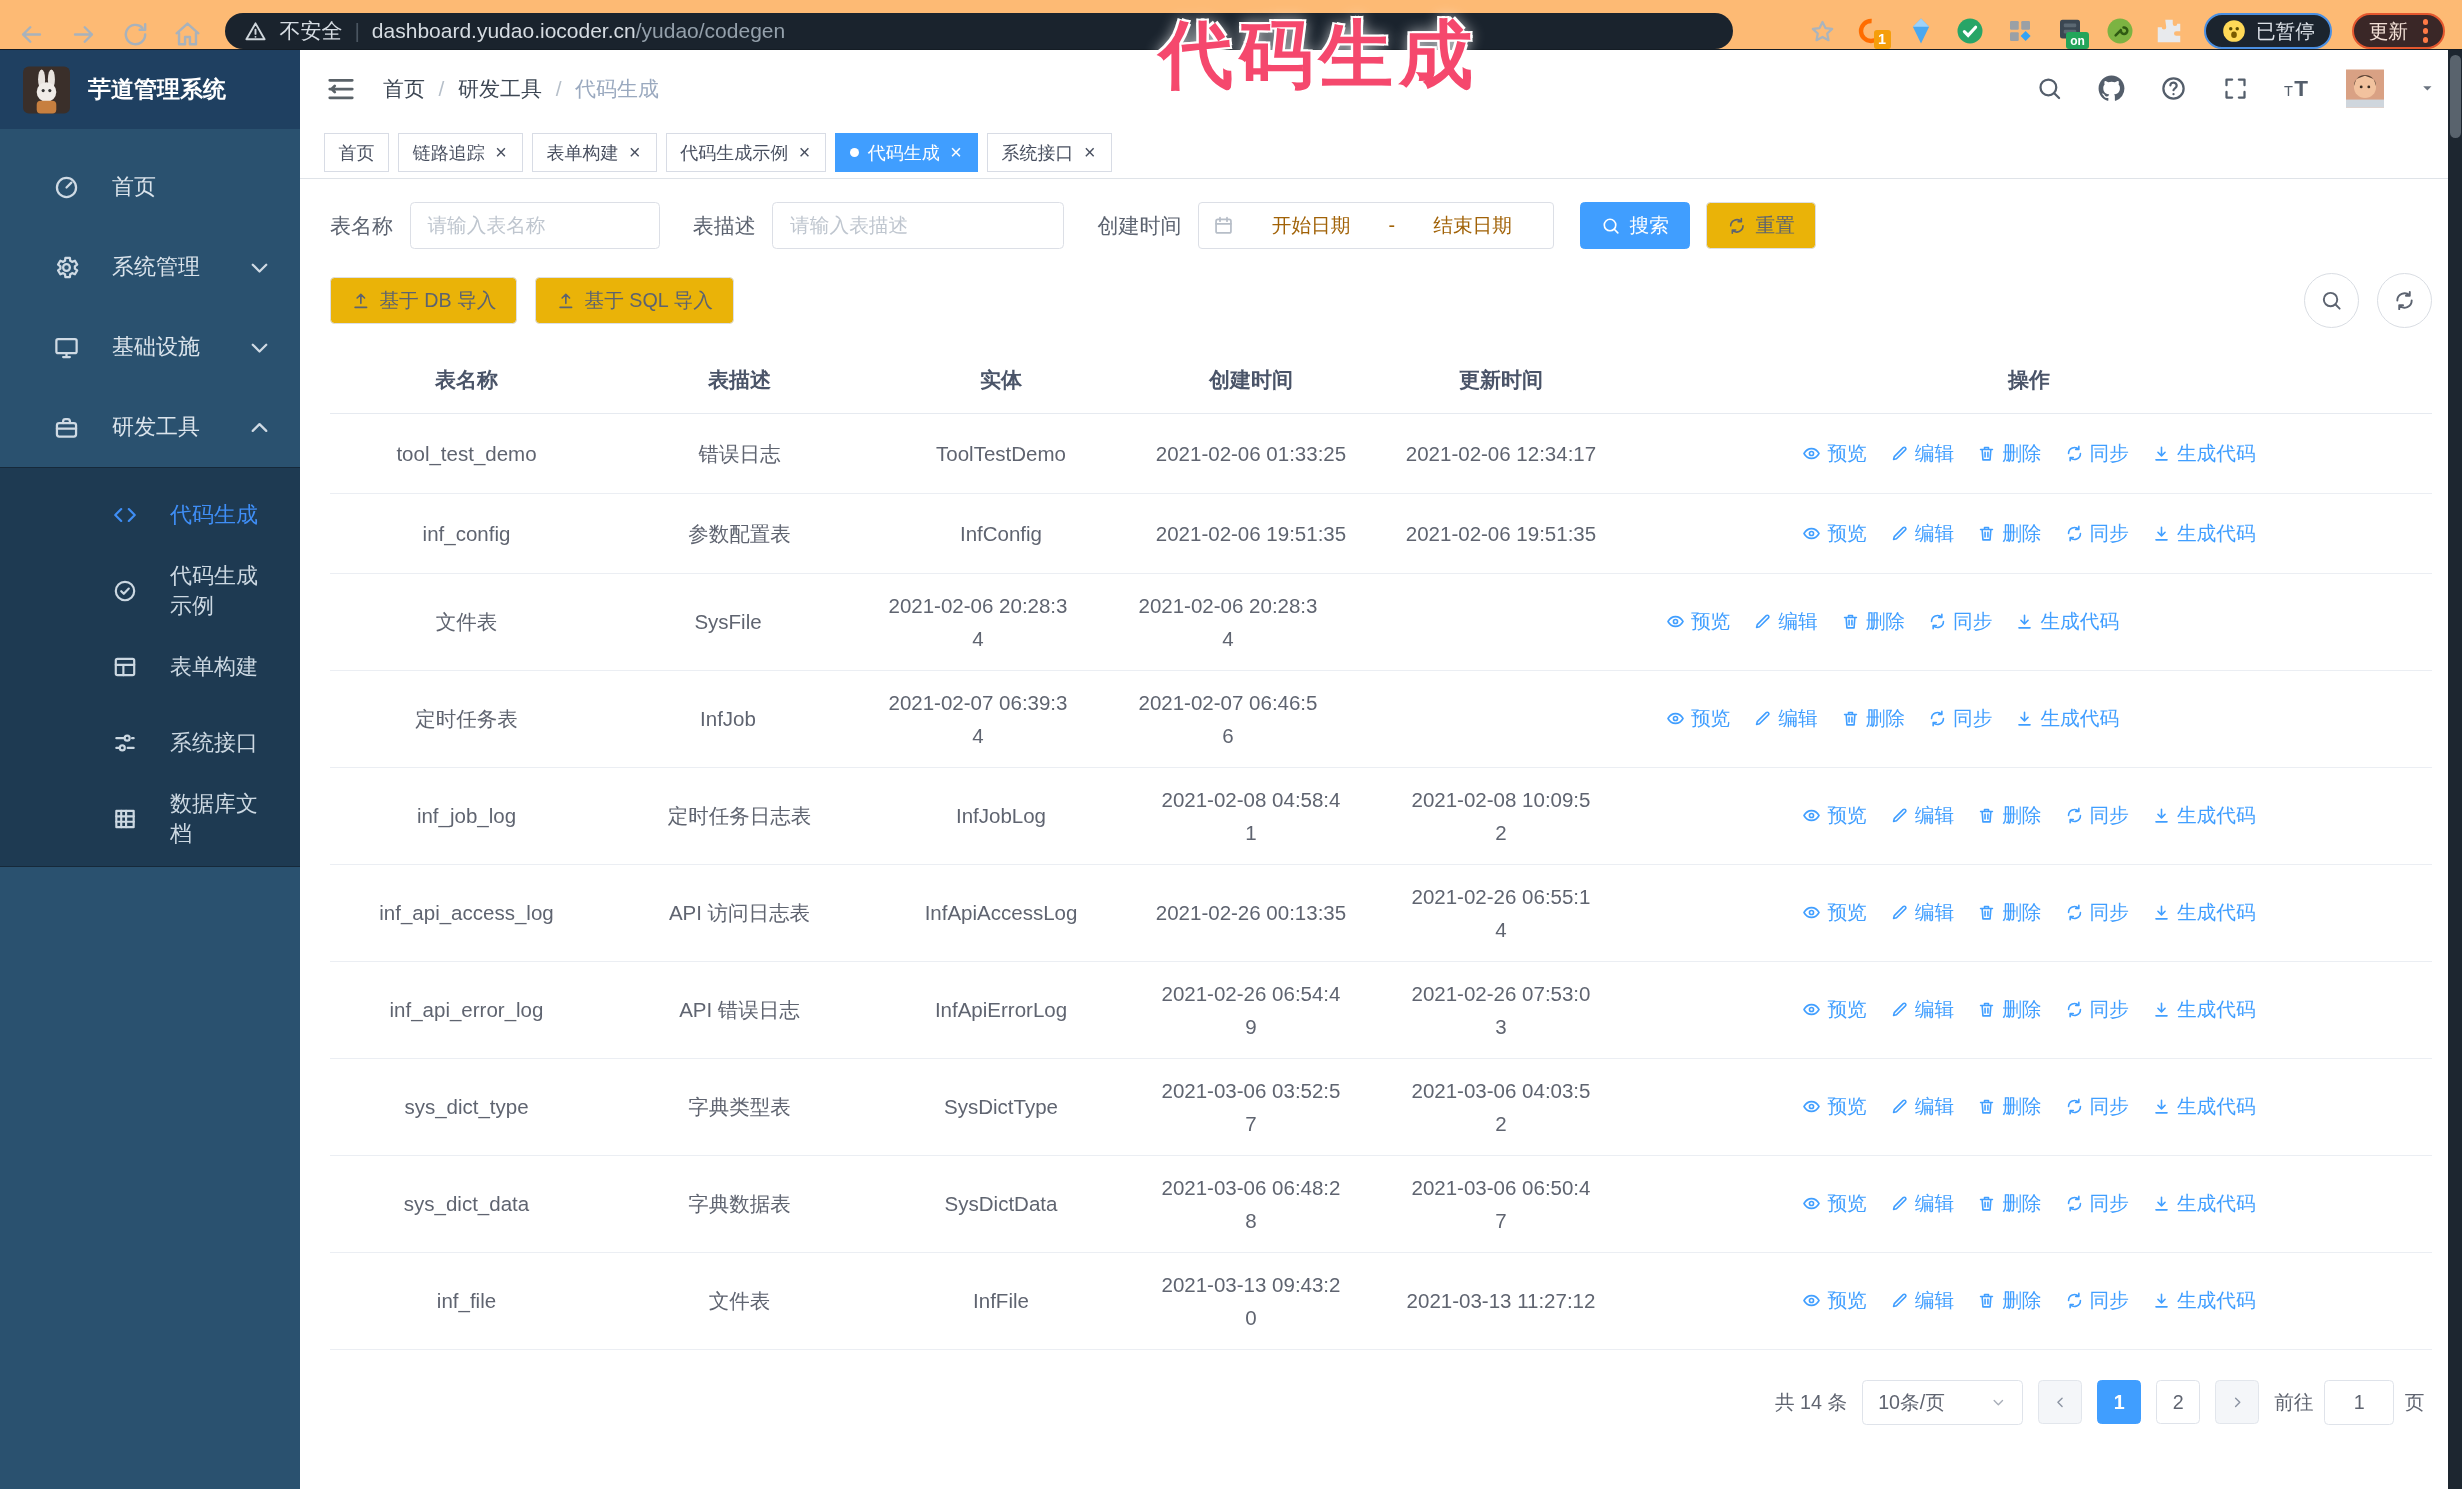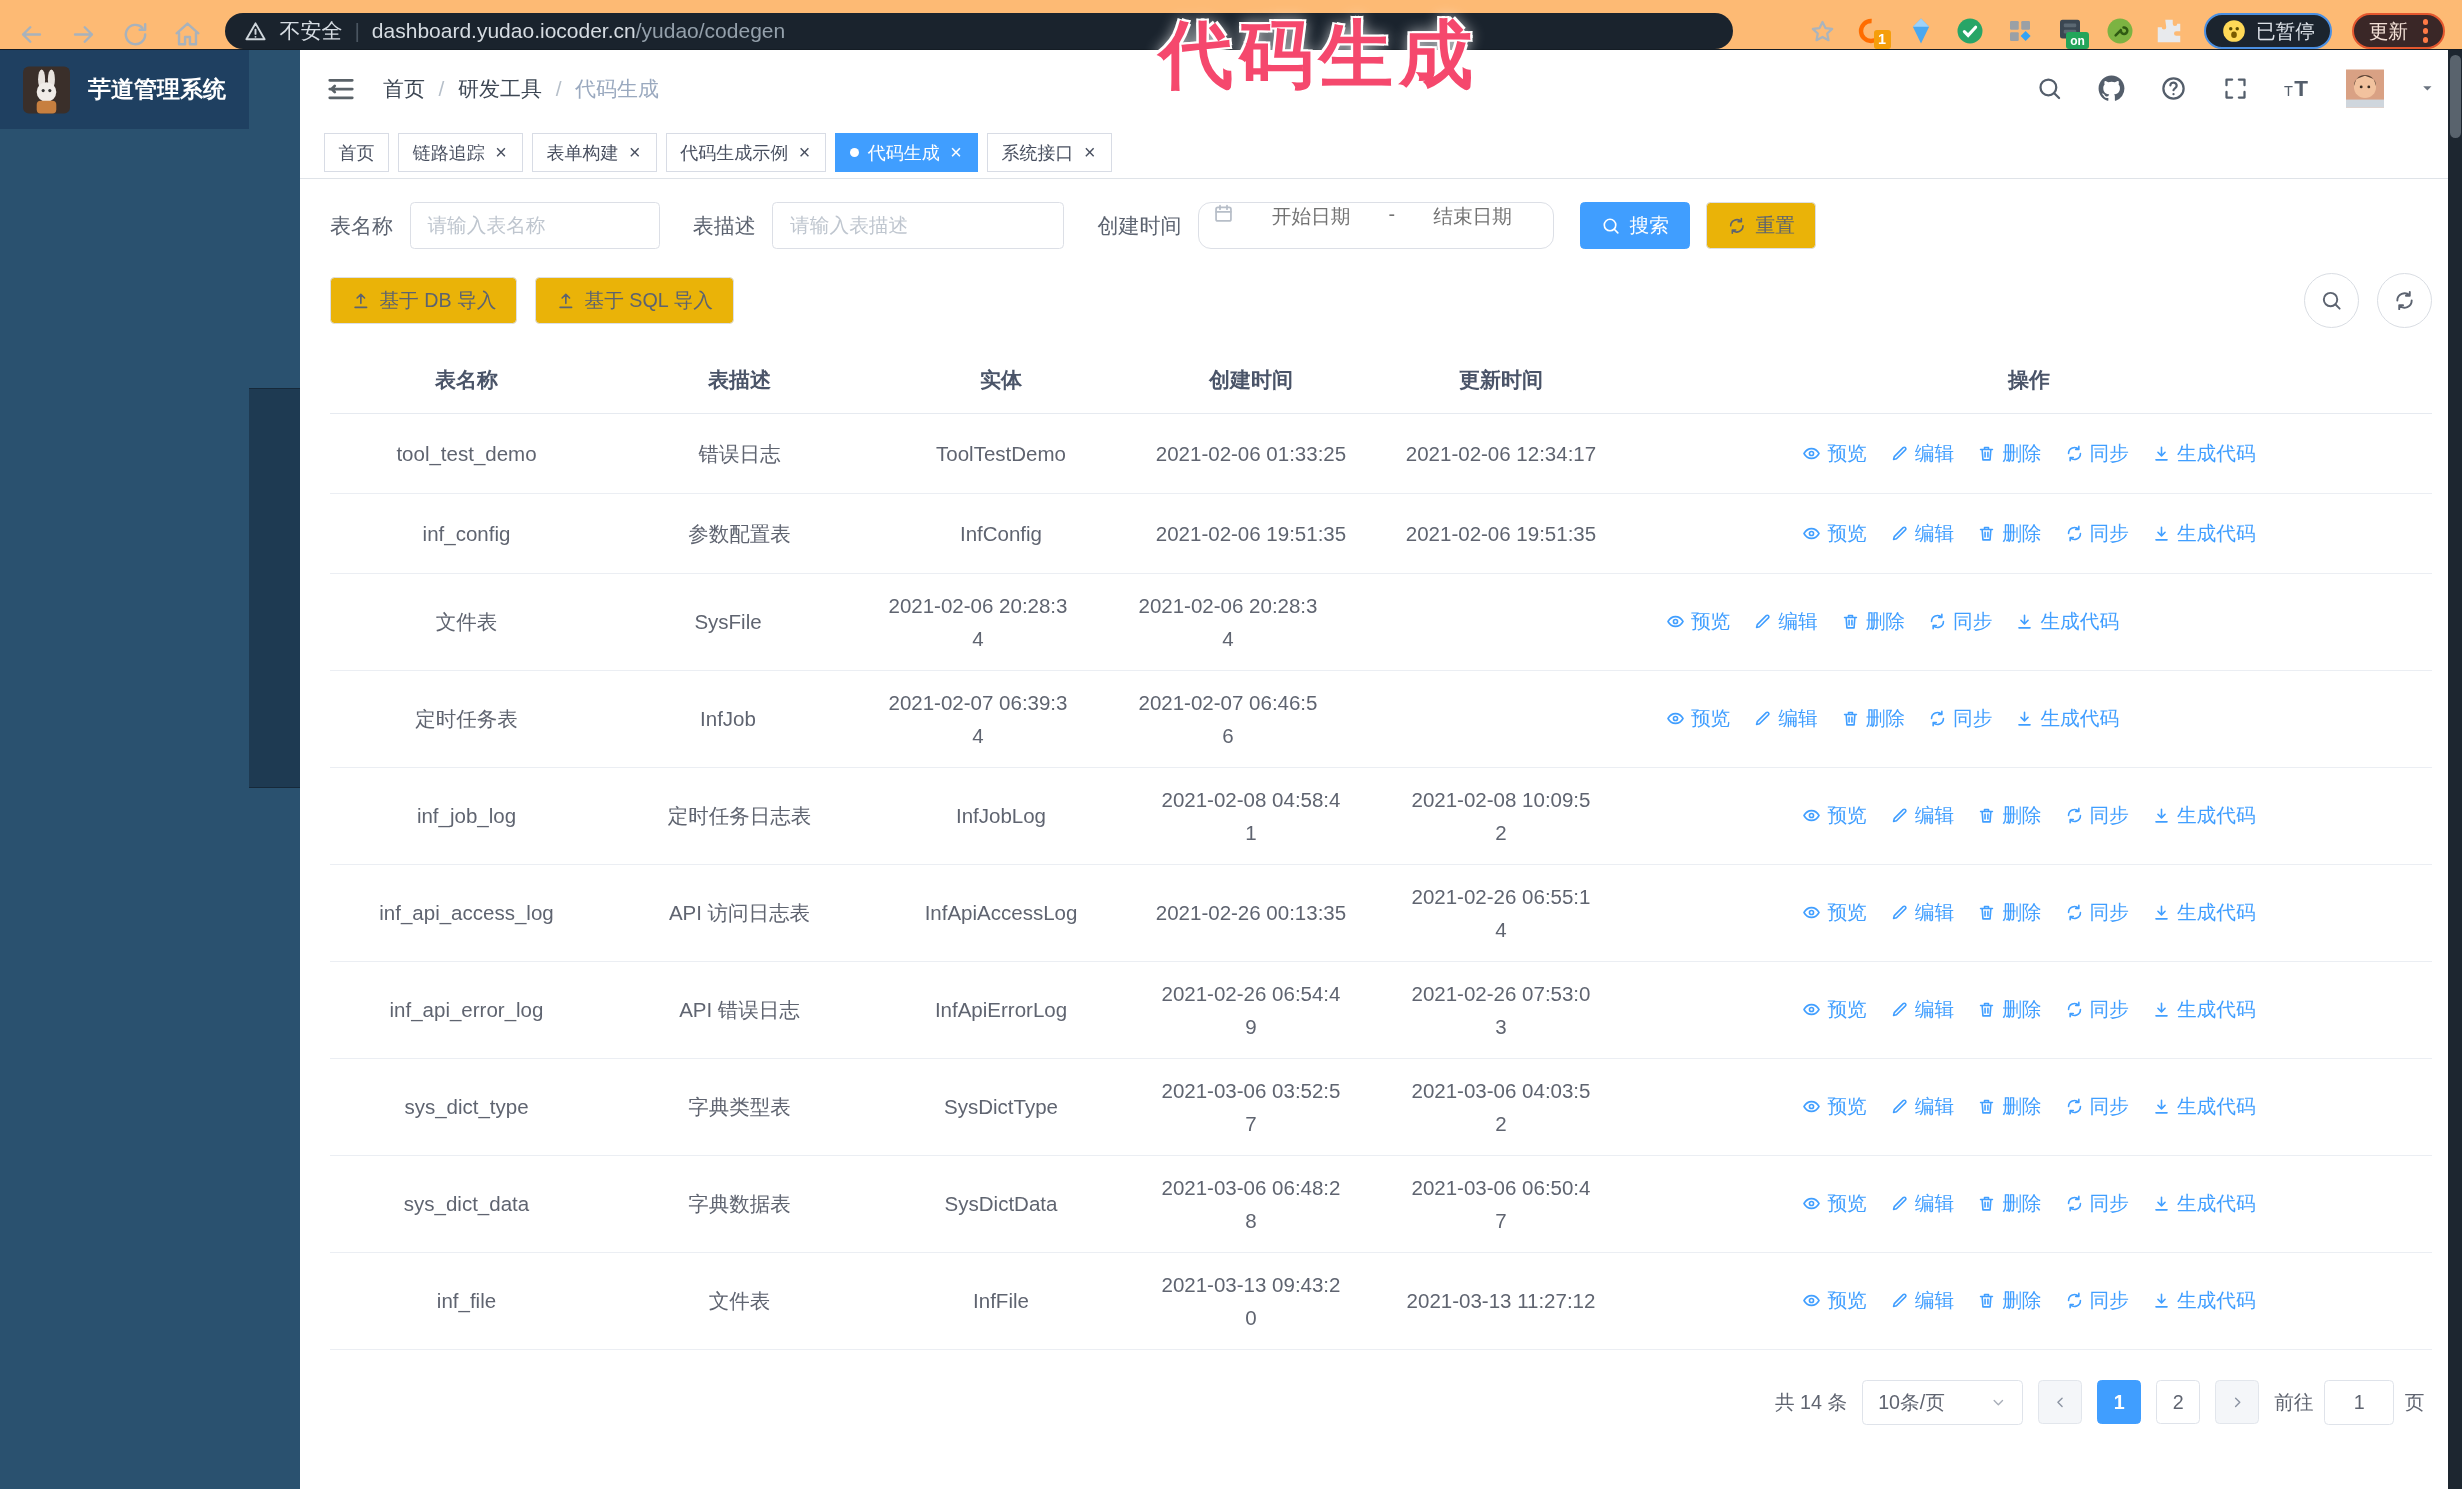--- a/index.html
+++ b/index.html
@@ -24,21 +24,21 @@
 .ext-badge.on{background:#23a55a;font-size:12px}
 .cr-pill{height:36px;border-radius:18px;display:flex;align-items:center;gap:9px;padding:0 15px;font-size:19.7px}
 .pill-pause{border:2.3px solid #4a8fe2;color:#dde3e9;background:#1b242e}
 .pill-pause .ic{width:26px;height:26px}
 .pill-update{border:2.3px solid #e4572e;color:#f2e0d6;background:#3a2727}
 .kebab{display:flex;flex-direction:column;gap:3.8px;margin-left:6px}
 .kebab i{width:5.3px;height:5.3px;border-radius:50%;background:#ff7a45}
 
 
 .app{display:flex;height:1440px}
-.sidebar{width:300px;background:#2a516f;display:flex;flex-direction:row;flex:none}
+.sidebar{width:300px;background:#2a516f;display:flex;flex-direction:column;flex:none}
 .logo{height:79px;background:#1f4061;display:flex;align-items:center;padding:0 23px;gap:18px;flex:none}
 .logo-img{width:47px;height:56px;border-radius:4.5px;overflow:hidden;flex:none}
 .logo-img svg{width:100%;height:100%}
 .logo-title{color:#fff;font-size:23px;font-weight:bold;white-space:nowrap}
 .menu{flex:1;padding-top:18px}
 .m-item{height:80px;display:flex;align-items:center;padding:0 27px 0 53px;gap:32px;color:#dbe4ec;font-size:22px;cursor:pointer}
 .m-item .ic{width:27px;height:27px;color:#cfdae4}
 .chev{margin-left:auto;width:21px;height:21px;color:#9fb4c6}
 .submenu{background:#1e3a52;border-top:1.5px solid #16293a;border-bottom:1.5px solid #16293a;padding:9px 0}
 .s-item{height:76px;display:flex;align-items:center;padding:0 27px 0 112px;gap:32px;color:#ccd8e2;font-size:22px;cursor:pointer}
@@ -64,21 +64,21 @@
 .tab-dot{width:9px;height:9px;border-radius:50%;background:#fff}
 .tab-x{font-size:19.7px;line-height:1;padding:0 1.5px}
 
 .content{flex:1;padding:23px 30px 0;position:relative}
 .filter-row{display:flex;align-items:center;font-size:21px;color:#5c6370}
 .f-label{margin-right:16.7px;white-space:nowrap}
 .f-input{height:47px;border:0.8px solid #dcdfe6;border-radius:4.5px;padding:0 16.7px;font-size:19.7px;color:#5c6370;font-family:Liberation Serif, serif}
 .f-input::placeholder{color:#bfc6cf}
 .inp-name{width:250px;margin-right:33px}
 .inp-desc{width:292px;margin-right:33px}
-.date-box{width:356px;height:47px;border:0.8px solid #dcdfe6;border-radius:13px;display:flex;padding:0 13.6px;gap:10.6px;color:#737373;font-size:19.7px}
+.date-box{width:356px;height:47px;border:0.8px solid #dcdfe6;border-radius:4px;display:flex;align-items:center;padding:0 13.6px;gap:10.6px;color:#a16207;font-size:19.7px}
 .date-box .ic{width:21px;height:21px;color:#b7bec8}
 .date-ph{flex:1;text-align:center;white-space:nowrap}
 .btn{height:47px;border-radius:4.5px;display:flex;align-items:center;gap:9px;padding:0 19.7px;font-size:19.7px;cursor:pointer;border:0.8px solid #dcdfe6;background:#eab308;color:#5c6370;white-space:nowrap}
 .btn .ic{width:19.7px;height:19.7px}
 .btn-primary{background:#409eff;border-color:#409eff;color:#fff}
 .btn-search{margin-left:26px}
 .btn-reset{margin-left:16.7px}
 
 .toolbar-row{margin-top:24px;display:flex;align-items:center;gap:18px}
 .toolbar-right{margin-left:auto;display:flex;gap:18px}

